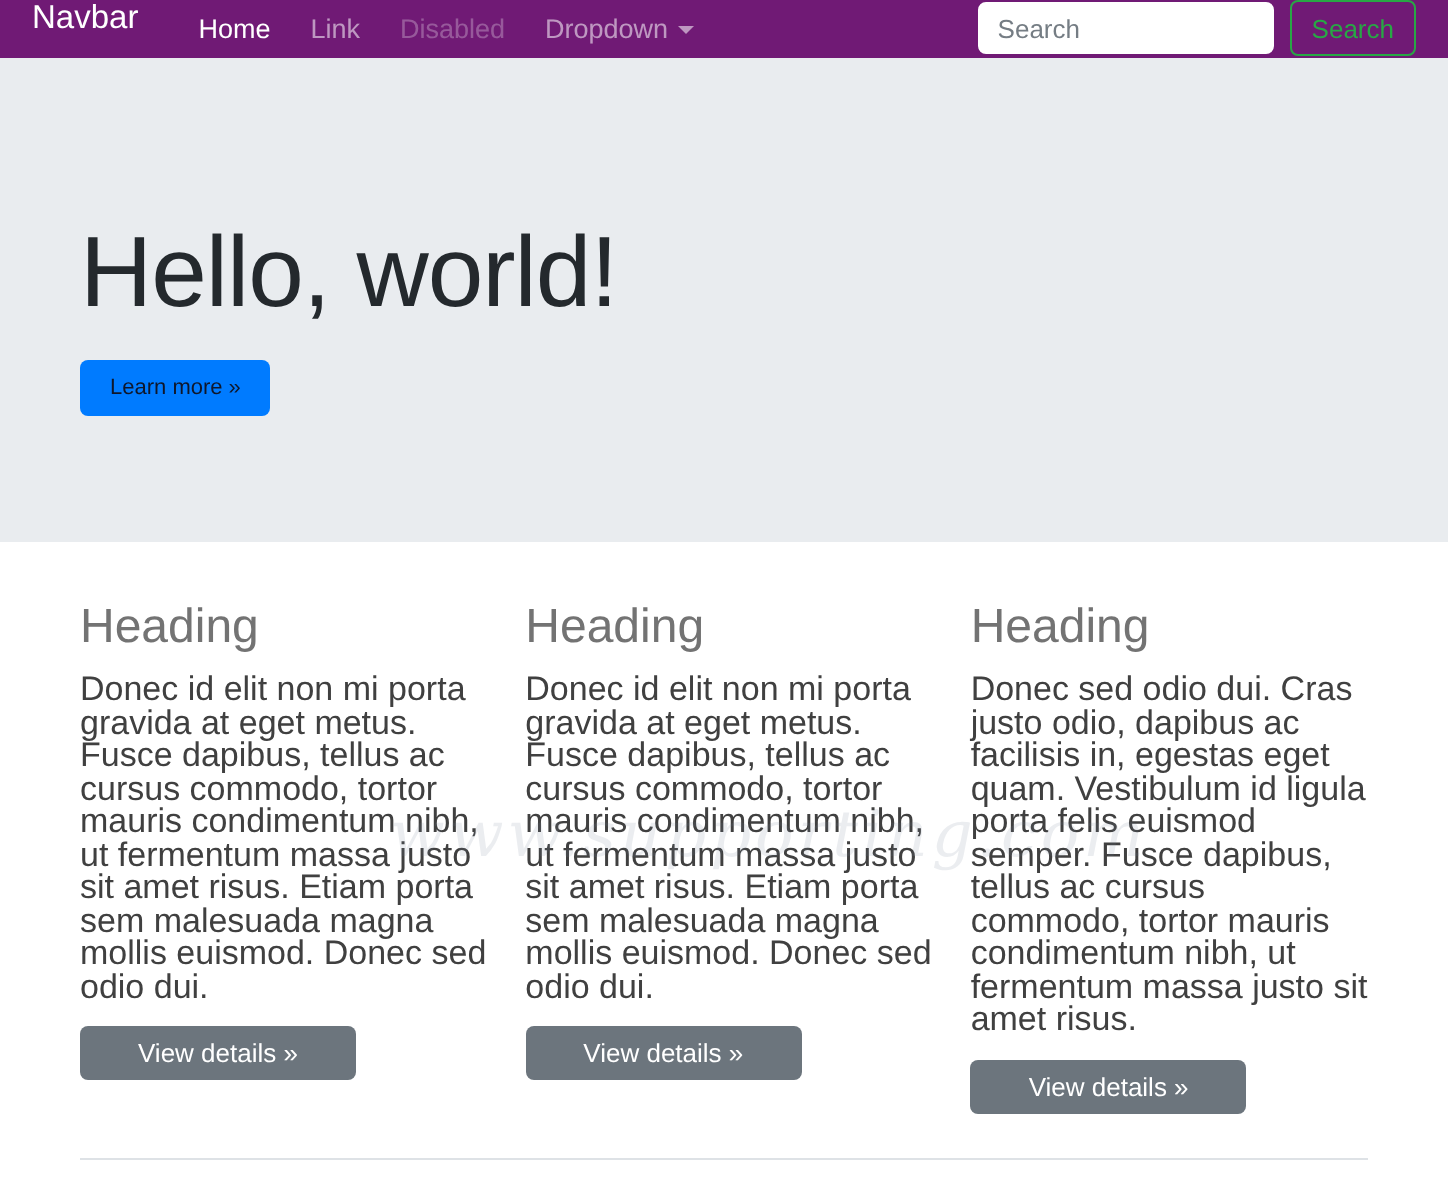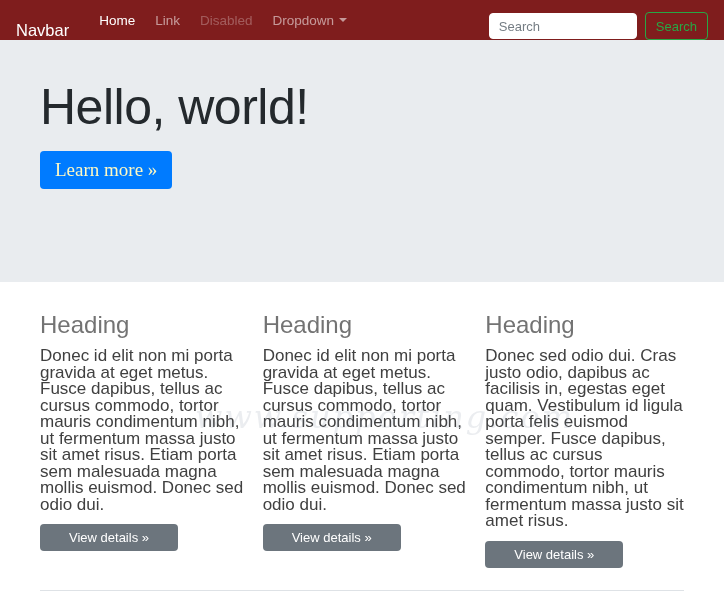--- a/index.html
+++ b/index.html
@@ -1,20 +1,20 @@
 <!DOCTYPE html>
 <html><head>
 <meta charset="utf-8">
 <style>
   * { margin:0; padding:0; box-sizing:border-box; }
   html,body { width:724px; height:594px; background:#ffffff; overflow:hidden;
     font-family:"Liberation Sans", sans-serif; color:#212529; position:relative; }
 
   
-  .navbar { height:40px; background:#7f1d1d; display:flex; align-items:flex-end;
+  .navbar { height:29px; background:#701a75; display:flex; align-items:flex-start;
     padding:0 16px; }
   .brand { color:#ffffff; font-size:16.5px; font-weight:500; margin-right:20px;
     cursor:pointer; }
   .nav { display:flex; align-items:center; height:100%; }
   .nav-link { font-size:13.5px; padding:0 10px; color:rgba(255,255,255,.55);
     cursor:pointer; text-decoration:none; display:flex; align-items:center; }
   .nav-link.active { color:#ffffff; }
   .nav-link.disabled { color:rgba(255,255,255,.28); cursor:default; }
   .caret { display:inline-block; width:0; height:0; margin-left:5px;
     border-left:4px solid transparent; border-right:4px solid transparent;
@@ -25,26 +25,26 @@
     background:#ffffff; padding:0 9px; font-size:13px; color:#495057; outline:none;
     font-family:"Liberation Sans", sans-serif; }
   .search-input::placeholder { color:#757d84; }
   .search-btn { margin-left:8px; height:28px; padding:0 10px; font-size:13px;
     color:#28a745; background:transparent; border:1px solid #28a745; border-radius:4px;
     cursor:pointer; font-family:"Liberation Sans", sans-serif; }
 
   
   .jumbotron { height:242px; background:#e9ecef; padding:40px 40px 0; }
   .jumbo-title { font-size:50px; font-weight:300; line-height:1.1; color:#24292d;
-    letter-spacing:-0.5px; }
+    letter-spacing:-0.5px;margin-top:40px; }
   .jumbo-lead { font-size:13.5px; line-height:1.62; margin-top:16px; max-width:648px;
     color:#212529; }
   .btn-primary { margin-top:16px; display:inline-block; background:#007bff;
-    color:#fef9c3; border:none; border-radius:4px; font-size:19px; padding:8px 15px;
-    cursor:pointer; font-family:Liberation Serif, serif; }
+    color:#0f172a; border:none; border-radius:4px; font-size:11px; padding:8px 15px;
+    cursor:pointer; font-family:Liberation Sans, sans-serif; }
 
   
   .content { padding:0 40px; display:flex; }
   .col { width:205px; margin-right:18px; }
   .col:last-child { margin-right:0; width:199px; }
   .col h2 { font-size:24px; font-weight:500; color:#737373; margin:29px 0 9px; }
   .col p { font-size:17px; line-height:16.5px; color:#404040; }
   .btn-secondary { margin-top:11px; display:inline-block; background:#6c757d;
     color:#ffffff; border:none; border-radius:4px; font-size:13px; padding:6px 29px;
     cursor:pointer; font-family:"Liberation Sans", sans-serif; }

